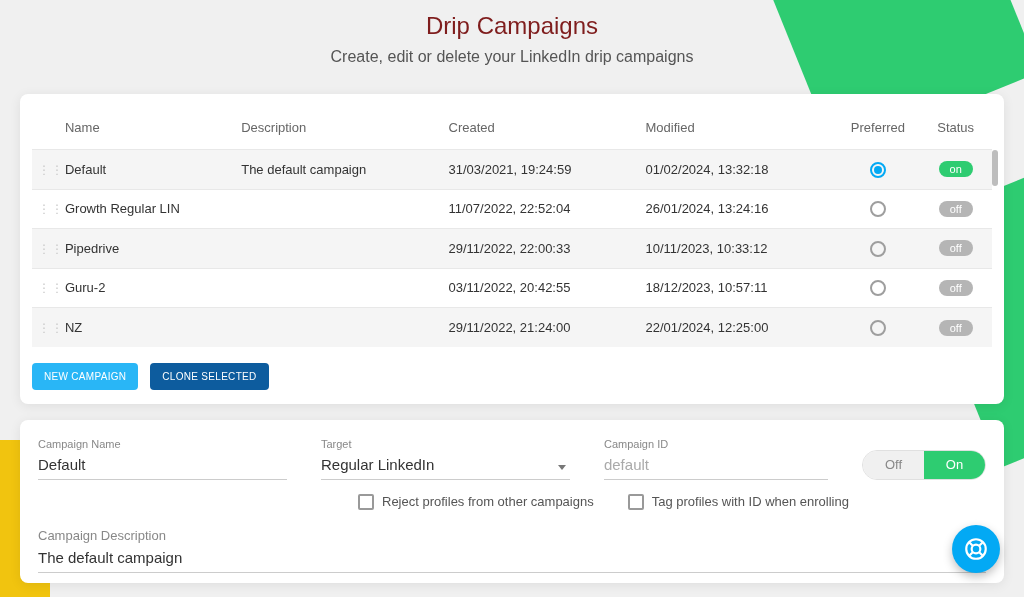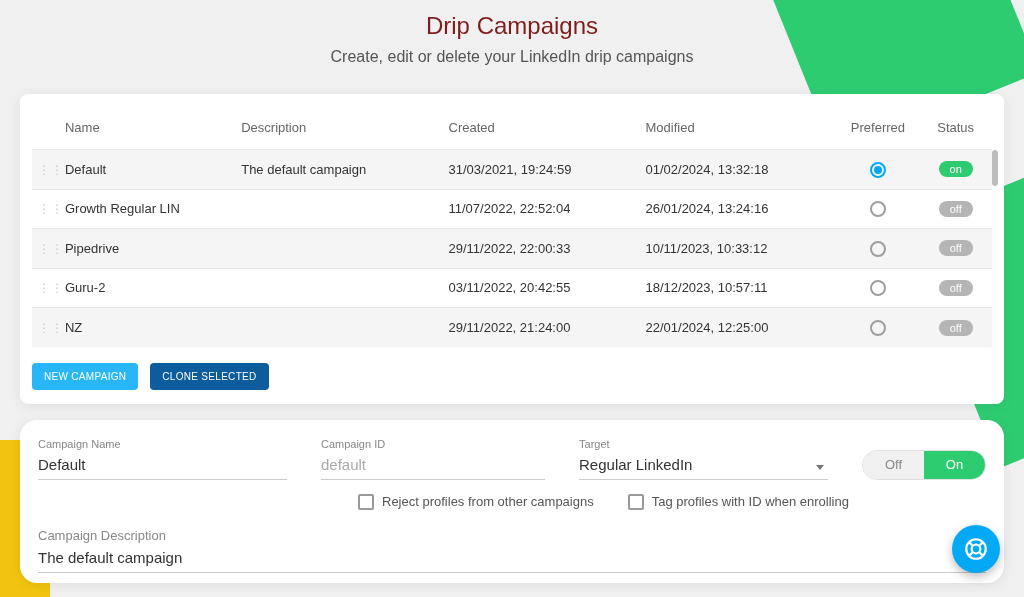--- a/index.html
+++ b/index.html
@@ -34,21 +34,21 @@
 
   .pill { display:inline-block; min-width:34px; padding:2px 10px; border-radius:12px; font-size:11px; color:#fff; text-align:center; cursor:pointer; }
   .pill.on { background:#2ecc71; }
   .pill.off { background:#b5b5b5; }
 
   .btn-row { margin-top:16px; display:flex; gap:12px; }
   .btn { border:none; color:#fff; font-size:10px; letter-spacing:0.3px; padding:8px 12px; border-radius:4px; cursor:pointer; }
   .btn.light { background:#29b6f6; }
   .btn.dark { background:#0d5c9e; }
 
-  .card2 { position: relative; z-index: 1; background: #fff; border-radius: 17px; margin: 0 20px 0 20px; box-shadow: 0 2px 12px rgba(0,0,0,0.08); padding: 18px 18px 10px 18px; }
+  .card2 { position: relative; z-index: 1; background: #fff; border-radius: 8px; margin: 0 20px 0 20px; box-shadow: 0 2px 12px rgba(0,0,0,0.08); padding: 18px 18px 10px 18px; }
   .form-row { display:flex; gap:34px; align-items:flex-end; }
   .field { flex:1; display:flex; flex-direction:column; }
   .field.small { flex:0.9; }
   .field label { font-size:11px; color:#888; margin-bottom:2px; }
   .field .underline-input { border:none; border-bottom:1px solid #ccc; font-size:15px; padding:4px 0 6px 0; outline:none; color:#333; background:transparent; width:100%; }
   .field .underline-input.muted { color:#aaa; }
   .select-wrap { position:relative; }
   .select-caret { position:absolute; right:4px; bottom:10px; width:0; height:0; border-left:4px solid transparent; border-right:4px solid transparent; border-top:5px solid #777; pointer-events:none; }
 
   .toggle-wrap { display:flex; align-items:center; }
@@ -149,28 +149,28 @@
     <button class="btn dark">CLONE SELECTED</button>
   </div>
 </div>
 
 <div class="card2">
   <div class="form-row">
     <div class="field">
       <label>Campaign Name</label>
       <input class="underline-input" value="Default" style="">
     </div>
-    <div class="field small">
-      <label>Campaign ID</label>
-      <input class="underline-input muted" readonly="" value="default" style="">
-    </div>
     <div class="field select-wrap">
       <label>Target</label>
       <input class="underline-input" readonly="" value="Regular LinkedIn" style="">
       <span class="select-caret"></span>
+    </div>
+    <div class="field small">
+      <label>Campaign ID</label>
+      <input class="underline-input muted" readonly="" value="default" style="">
     </div>
     <div class="toggle-wrap">
       <div class="seg-toggle">
         <div class="seg off">Off</div>
         <div class="seg on">On</div>
       </div>
     </div>
   </div>
 
   <div class="check-row">

